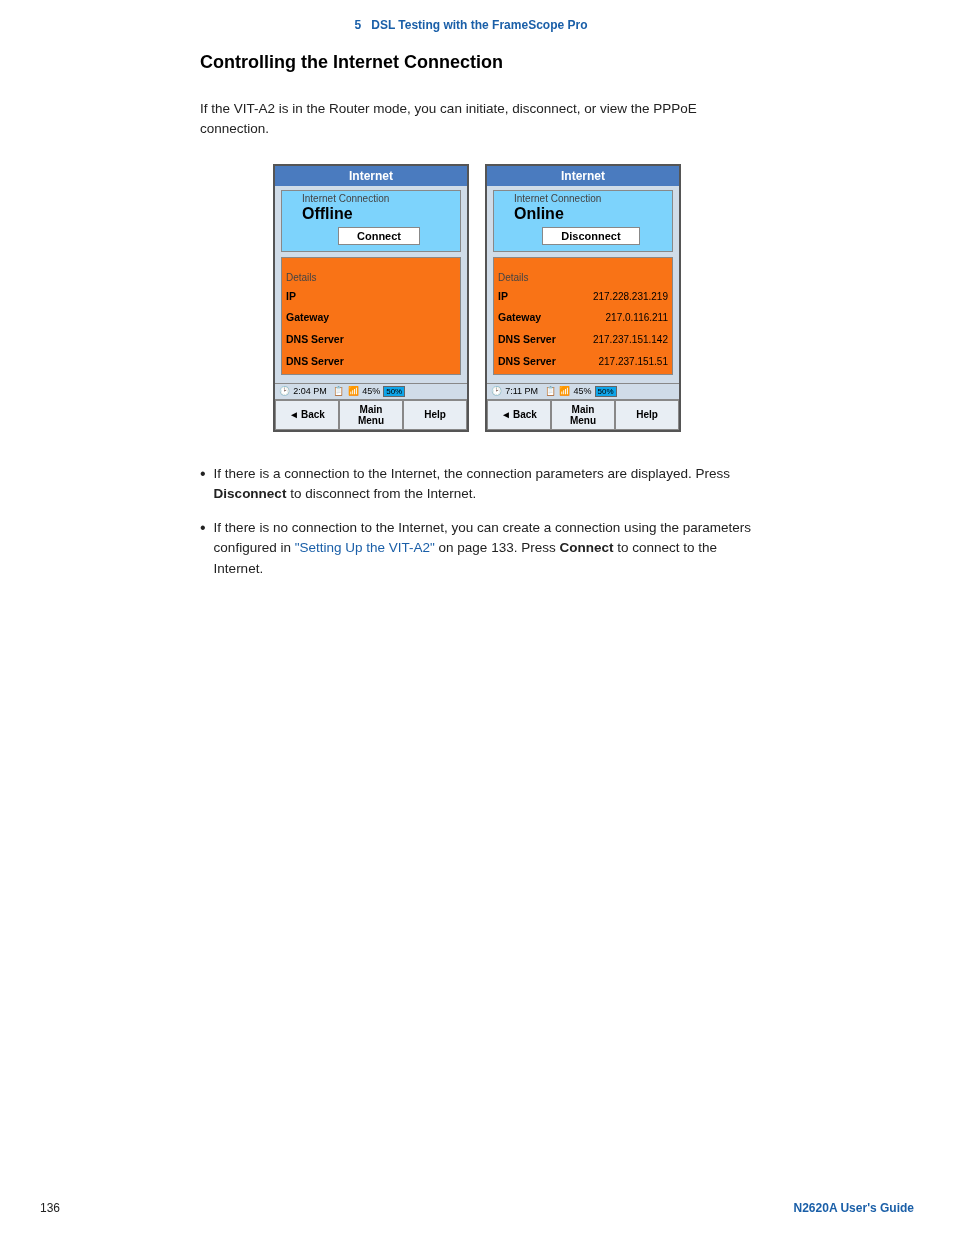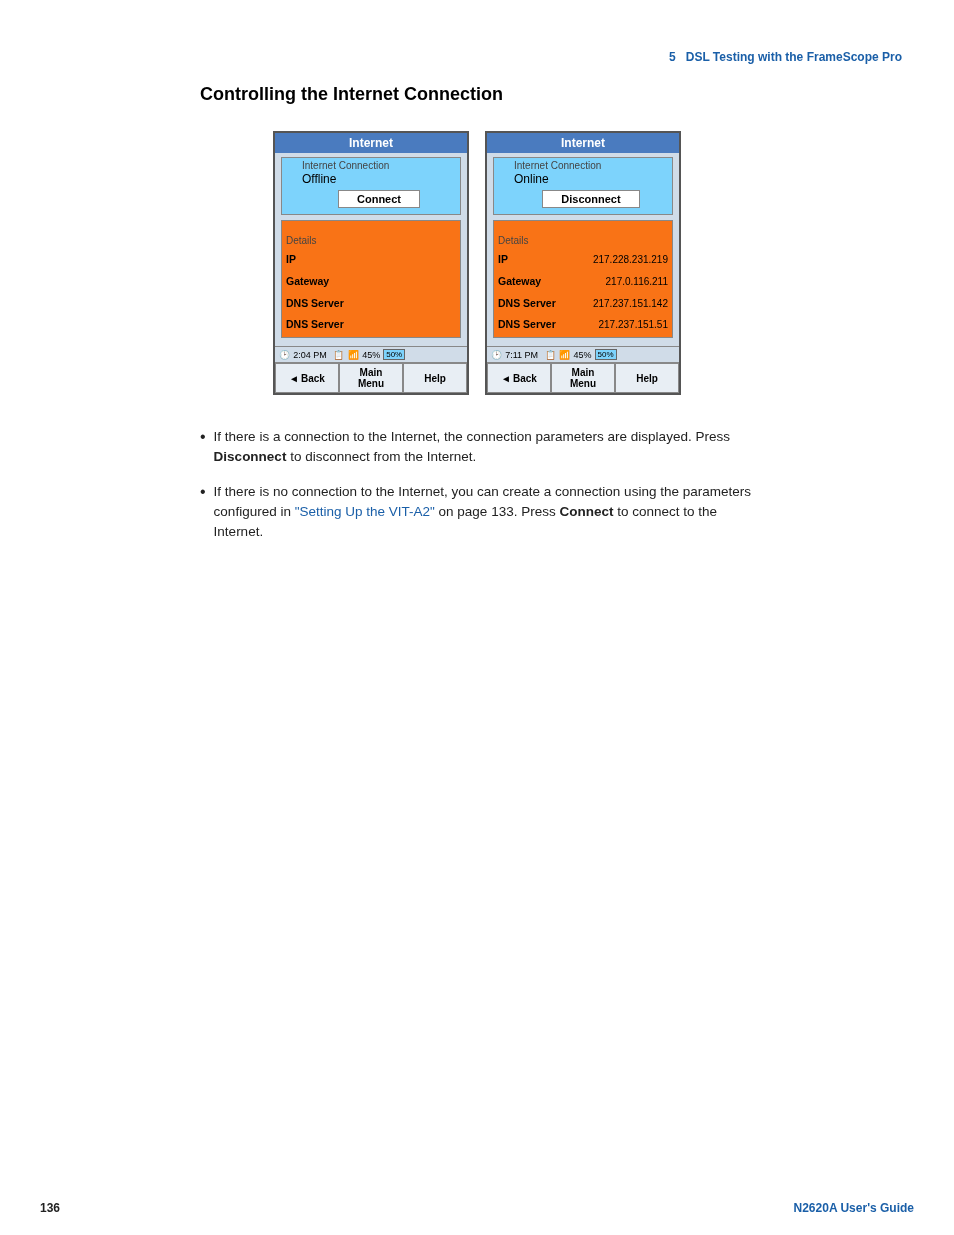--- a/index.html
+++ b/index.html
@@ -9,23 +9,22 @@
       background: #fff;
       color: #000;
       width: 954px;
       min-height: 1235px;
       position: relative;
     }
 
     .page-header {
       padding: 18px 52px 0 40px;
       display: flex;
-      justify-content: flex-end;
+      justify-content: center;
       align-items: flex-start;
-      margin-top: 32px;
     }
     .chapter-label {
       font-size: 12px;
       font-weight: bold;
       color: #1a5fa8;
     }
 
     .page-content {
       padding: 20px 200px 40px 200px;
     }
@@ -87,22 +86,22 @@
       position: relative;
     }
 
     .group-label {
       font-size: 10px;
       color: #444;
       margin-bottom: 1px;
     }
 
     .connection-status {
-      font-weight: normal;
-      font-size: 12px;
+      font-weight: bold;
+      font-size: 16px;
       margin-bottom: 4px;
     }
 
     .connect-btn-wrap {
       display: flex;
       justify-content: center;
       margin: 3px 0 2px 0;
     }
 
     .connect-btn {
@@ -152,21 +151,21 @@
       font-size: 9px;
       gap: 3px;
     }
 
     .status-icon {
       font-size: 9px;
     }
 
     .battery-indicator {
       font-size: 8px;
-      background: #7dd3fc;
+      background: #0ea5e9;
       padding: 0 2px;
       border: 1px solid #666;
     }
 
     .screen-nav-bar {
       display: flex;
       border-top: 1px solid #888;
       background: #d0dce8;
     }
 
@@ -221,21 +220,21 @@
       bottom: 20px;
       left: 40px;
       right: 40px;
       display: flex;
       justify-content: space-between;
       font-size: 12px;
       color: #222;
     }
 
     .page-num {
-      font-weight: bold;
+      font-weight: normal;
       text-align: center;
     }
 
     .product-name {
       font-weight: bold;
       color: #1a5fa8;
     }
   </style>
 </head>
 <body>
@@ -243,20 +242,23 @@
 <div class="page-header">
   <span class="chapter-label">
     <span>5</span>&nbsp;&nbsp;&nbsp;<span>DSL Testing with the FrameScope Pro</span>
   </span>
 </div>
 
 <div class="page-content">
 
   <h2 class="section-title">Controlling the Internet Connection</h2>
 
+  <p class="body-text">
+    <span>If the VIT-A2 is in the Router mode, you can initiate, disconnect, or view the PPPoE connection.</span>
+  </p>
 
 
   <div class="screens-container">
 
     <div class="device-screen">
       <div class="screen-title-bar">Internet</div>
       <div class="screen-body">
         <div class="connection-group">
           <div class="group-label">Internet Connection</div>
           <div class="connection-status">Offline</div>

